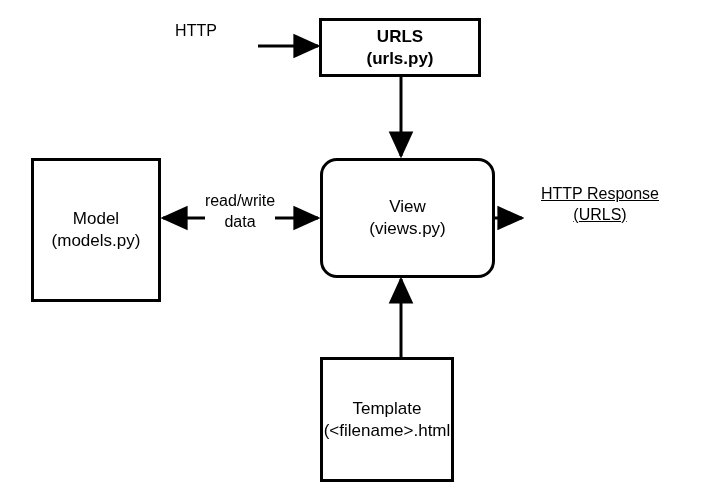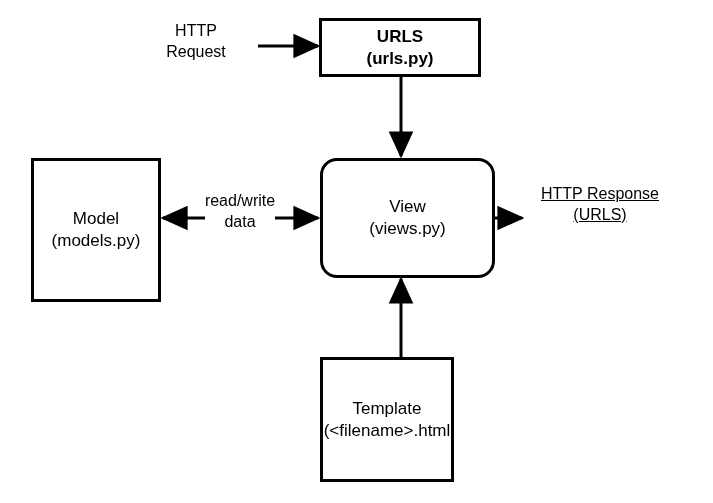--- a/index.html
+++ b/index.html
@@ -107,21 +107,20 @@
     <span class="node-line">(models.py)</span>
   </div>
 
   <div class="node-box" id="box-template">
     <span class="node-line">Template</span>
     <span class="node-line">(&lt;filename&gt;.html</span>
   </div>
 
   <div class="edge-label" id="label-http-request">
     <span class="lbl-line">HTTP</span>
-    <span class="lbl-line">Request</span>
   </div>
 
 
   <div class="edge-label" id="label-readwrite">
     <span class="lbl-line">read/write</span>
     <span class="lbl-line">data</span>
   </div>
 
   <div class="edge-label" id="label-http-response">
     <span class="lbl-line">HTTP Response</span>

